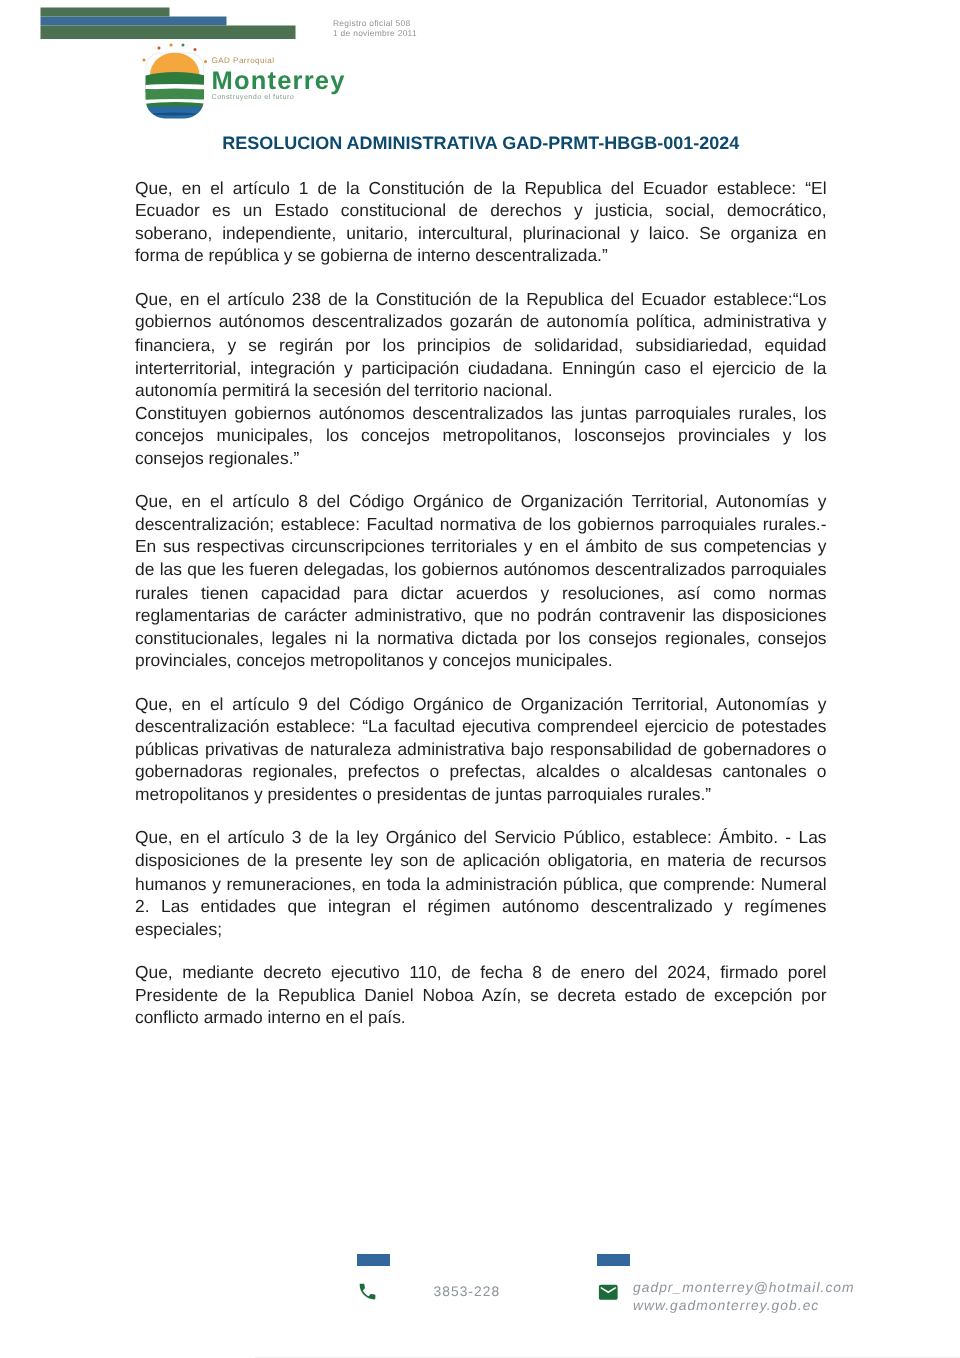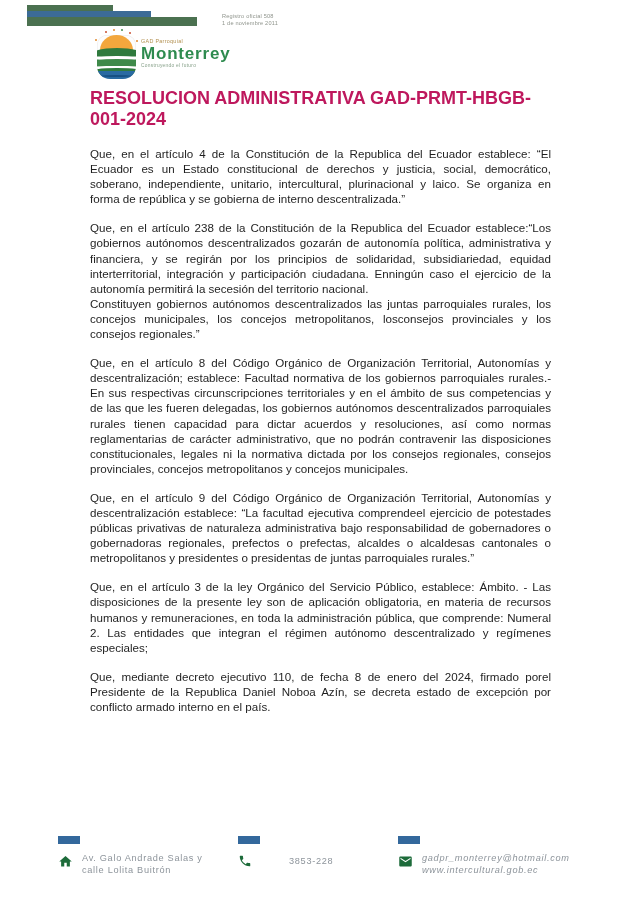--- a/index.html
+++ b/index.html
@@ -28,21 +28,21 @@
   .a5{top:33px;height:8px;background:#2f7a3d;}
   .em-sea{position:absolute;left:0;top:36px;width:39px;height:10px;background:#2a6aa2;}
   .em-wave{position:absolute;left:4px;top:40px;width:30px;height:2px;border-radius:50%;background:#174f82;}
   .dot{position:absolute;width:2px;height:2px;border-radius:50%;}
   .logo-text{position:absolute;left:141px;top:38px;width:120px;}
   .lt-small{font-size:5.4px;color:#b29050;letter-spacing:.3px;}
   .lt-name{font-size:17px;font-weight:bold;color:#2e8b4f;letter-spacing:.8px;line-height:19px;}
   .lt-tag{font-size:4.8px;color:#86a089;letter-spacing:.3px;}
   
   .content{position:absolute;left:90px;top:88px;width:461px;}
-  .title{font-size:18px;font-weight:bold;color:#be185d;margin:0 0 16px 0;}
+  .title{font-size:12px;font-weight:bold;text-align:center;color:#0c4a6e;margin:0 0 16px 0;}
   .content p{margin:0 0 14px 0;font-size:11.6px;line-height:15.1px;text-align:justify;color:#1f1f1f;}
   .content p b{font-weight:normal;}
   
   .footer{position:absolute;left:0;top:836px;width:640px;height:60px;}
   .fcol{position:absolute;top:0;}
   .fc1{left:58px;} .fc2{left:238px;} .fc3{left:398px;font-style:italic;}
   .dash{width:22px;height:8px;background:#33689c;margin-bottom:9px;}
   .frow{display:flex;align-items:flex-start;gap:9px;}
   .ficon{flex:0 0 auto;margin-top:1px;}
   .ftext{font-size:9.2px;line-height:11.5px;color:#8d949b;letter-spacing:.7px;}
@@ -82,66 +82,54 @@
   </div>
   <div class="logo-text">
     <div class="lt-small">GAD Parroquial</div>
     <div class="lt-name">Monterrey</div>
     <div class="lt-tag">Construyendo el futuro</div>
   </div>
 
   <div class="content">
     <h1 class="title">RESOLUCION ADMINISTRATIVA GAD-PRMT-HBGB-001-2024</h1>
 
-    <p><b>Que,</b><span> en el artículo 4 de la Constitución de la Republica del Ecuador establece: “El Ecuador es un Estado constitucional de derechos y justicia, social, democrático, soberano, independiente, unitario, intercultural, plurinacional y laico. Se organiza en forma de república y </span><b>se gobierna de interno descentralizada.”</b></p>
+    <p><b>Que,</b><span> en el artículo 1 de la Constitución de la Republica del Ecuador establece: “El Ecuador es un Estado constitucional de derechos y justicia, social, democrático, soberano, independiente, unitario, intercultural, plurinacional y laico. Se organiza en forma de república y </span><b>se gobierna de interno descentralizada.”</b></p>
 
     <p><b>Que,</b><span> en el artículo 238 de la Constitución de la Republica del Ecuador establece:“Los gobiernos autónomos descentralizados gozarán de autonomía política, administrativa y financiera, y se regirán por los principios de solidaridad, subsidiariedad, equidad interterritorial, integración y participación ciudadana. Enningún caso el ejercicio de la autonomía permitirá la secesión del territorio nacional.</span><br><b>Constituyen gobiernos autónomos descentralizados las juntas parroquiales rurales</b><span>, los concejos municipales, los concejos metropolitanos, losconsejos provinciales y los consejos regionales.</span><b>”</b></p>
 
     <p><b>Que,</b><span> en el artículo 8 del Código Orgánico de Organización Territorial, Autonomías y descentralización; establece: Facultad normativa de los gobiernos parroquiales rurales.- En sus respectivas circunscripciones territoriales y en el ámbito de sus competencias y de las que les fueren delegadas, </span><b>los gobiernos autónomos descentralizados parroquiales rurales tienen capacidad para dictar acuerdos y resoluciones</b><span>, así como normas reglamentarias de carácter administrativo, que no podrán contravenir las disposiciones constitucionales, legales ni la normativa dictada por los consejos regionales, consejos provinciales, concejos metropolitanos y concejos municipales.</span></p>
 
     <p><b>Que,</b><span> en el artículo 9 del Código Orgánico de Organización Territorial, Autonomías y descentralización establece: </span><b>“La facultad ejecutiva comprendeel ejercicio de potestades públicas privativas de naturaleza administrativa</b><span> bajo responsabilidad de gobernadores o gobernadoras regionales, prefectos o prefectas, alcaldes o alcaldesas cantonales o metropolitanos y presidentes o presidentas de juntas parroquiales rurales.</span><b>”</b></p>
 
     <p><b>Que,</b><span> en el artículo 3 de la ley Orgánico del Servicio Público, establece:  Ámbito. </span><b>- Las disposiciones de la presente ley son de aplicación obligatoria, en materia de recursos humanos</b><span> y remuneraciones, en toda la administración pública, que comprende: </span><b>Numeral 2. Las entidades que integran el régimen autónomo descentralizado y regímenes especiales;</b></p>
 
     <p><b>Que,</b><span> mediante decreto ejecutivo 110, de fecha 8 de enero del 2024, firmado porel Presidente de la Republica Daniel Noboa Azín, </span><b>se decreta estado de excepción por conflicto armado interno en el país</b><span>.</span></p>
 
   </div>
 
   <div class="footer">
 
-    <div class="fcol fc1">
-      <div class="dash"></div>
-      <div class="frow">
-        <svg class="ficon" width="15" height="15" viewBox="0 0 24 24">
-          <path fill="#1d6b3a" d="M10 20v-6h4v6h5v-8h3L12 3 2 12h3v8z"></path>
-        </svg>
-        <div class="ftext">
-          <div>Av. Galo Andrade Salas y</div>
-          <div>calle Lolita Buitrón</div>
-        </div>
-      </div>
-    </div>
 
     <div class="fcol fc2">
       <div class="dash"></div>
       <div class="frow">
         <svg class="ficon" width="14" height="14" viewBox="0 0 24 24">
           <path fill="#1d6b3a" d="M6.62 10.79c1.44 2.83 3.76 5.14 6.59 6.59l2.2-2.2c.27-.27.67-.36 1.02-.24 1.12.37 2.33.57 3.57.57.55 0 1 .45 1 1V20c0 .55-.45 1-1 1-9.39 0-17-7.61-17-17 0-.55.45-1 1-1h3.5c.55 0 1 .45 1 1 0 1.25.2 2.45.57 3.57.11.35.03.74-.25 1.02l-2.2 2.2z"></path>
         </svg>
         <div class="ftext vcenter">3853-228</div>
       </div>
     </div>
 
     <div class="fcol fc3">
       <div class="dash"></div>
       <div class="frow">
         <svg class="ficon" width="15" height="15" viewBox="0 0 24 24">
           <path fill="#1d6b3a" d="M20 4H4c-1.1 0-1.99.9-1.99 2L2 18c0 1.1.9 2 2 2h16c1.1 0 2-.9 2-2V6c0-1.1-.9-2-2-2zm0 4l-8 5-8-5V6l8 5 8-5v2z"></path>
         </svg>
         <div class="ftext">
           <div>gadpr_monterrey@hotmail.com</div>
-          <div>www.intercultural.gob.ec</div>
+          <div>www.gadmonterrey.gob.ec</div>
         </div>
       </div>
     </div>
 
   </div>
 </div>
 
 </body></html>

